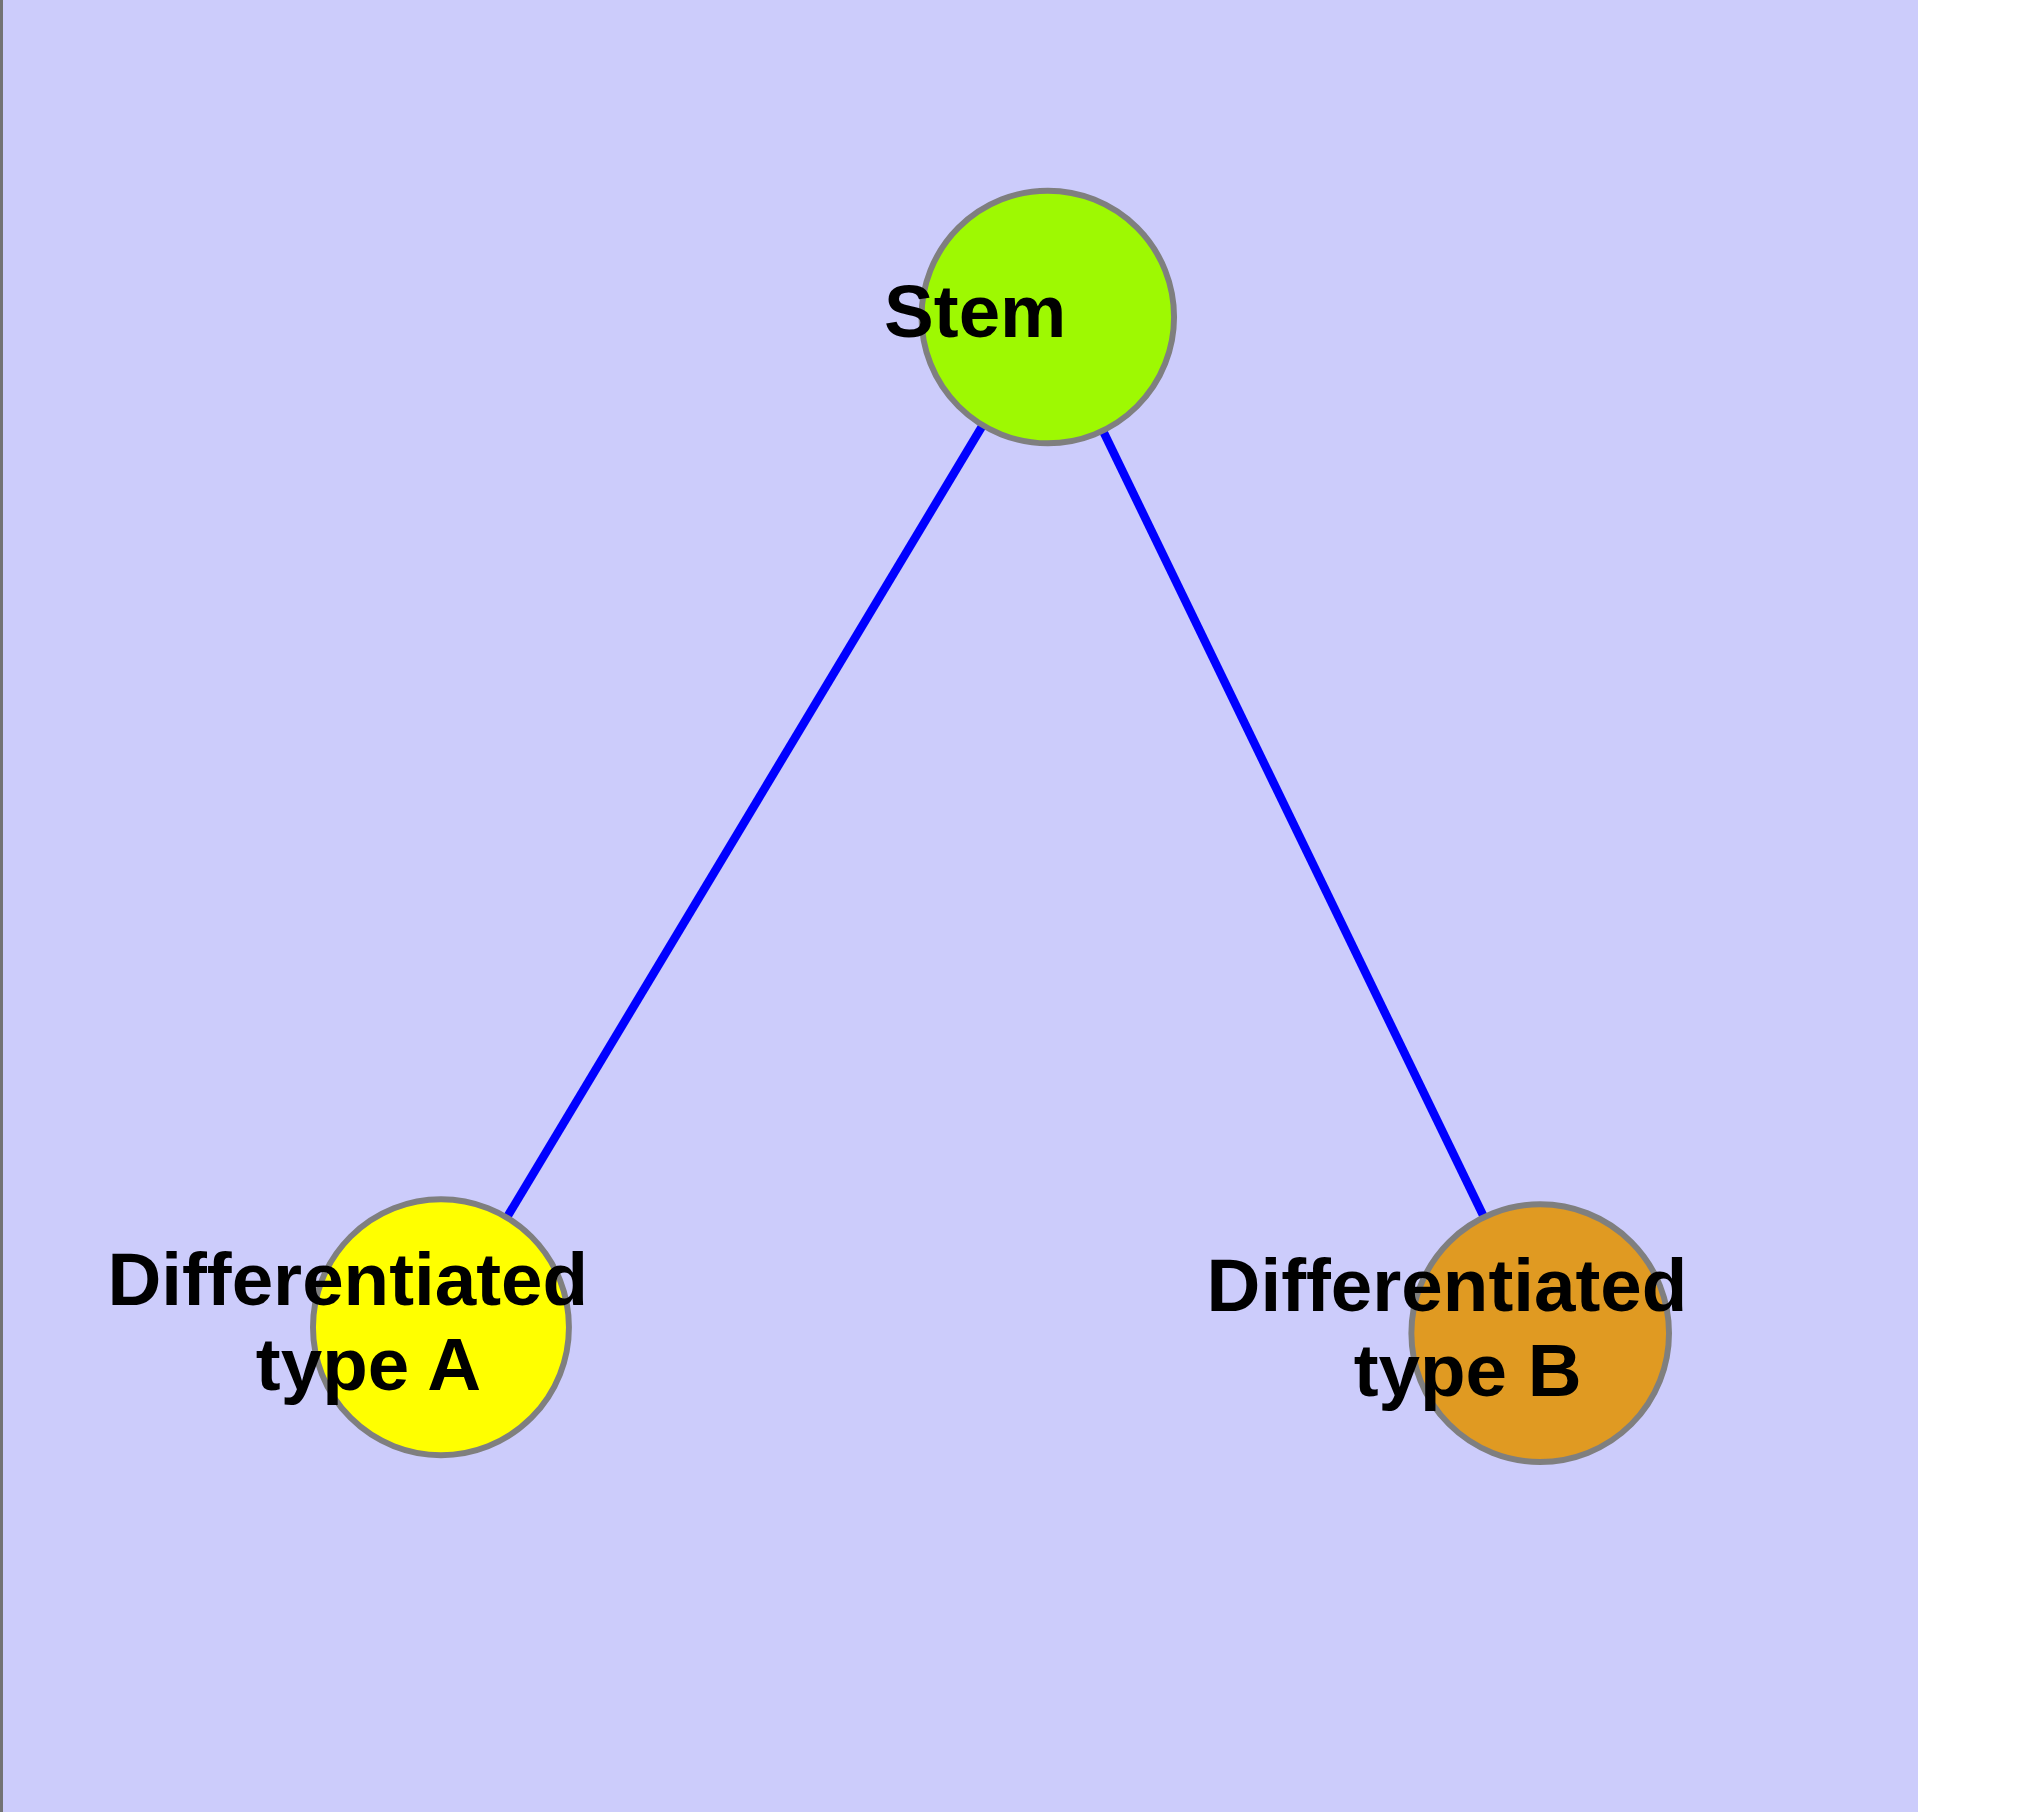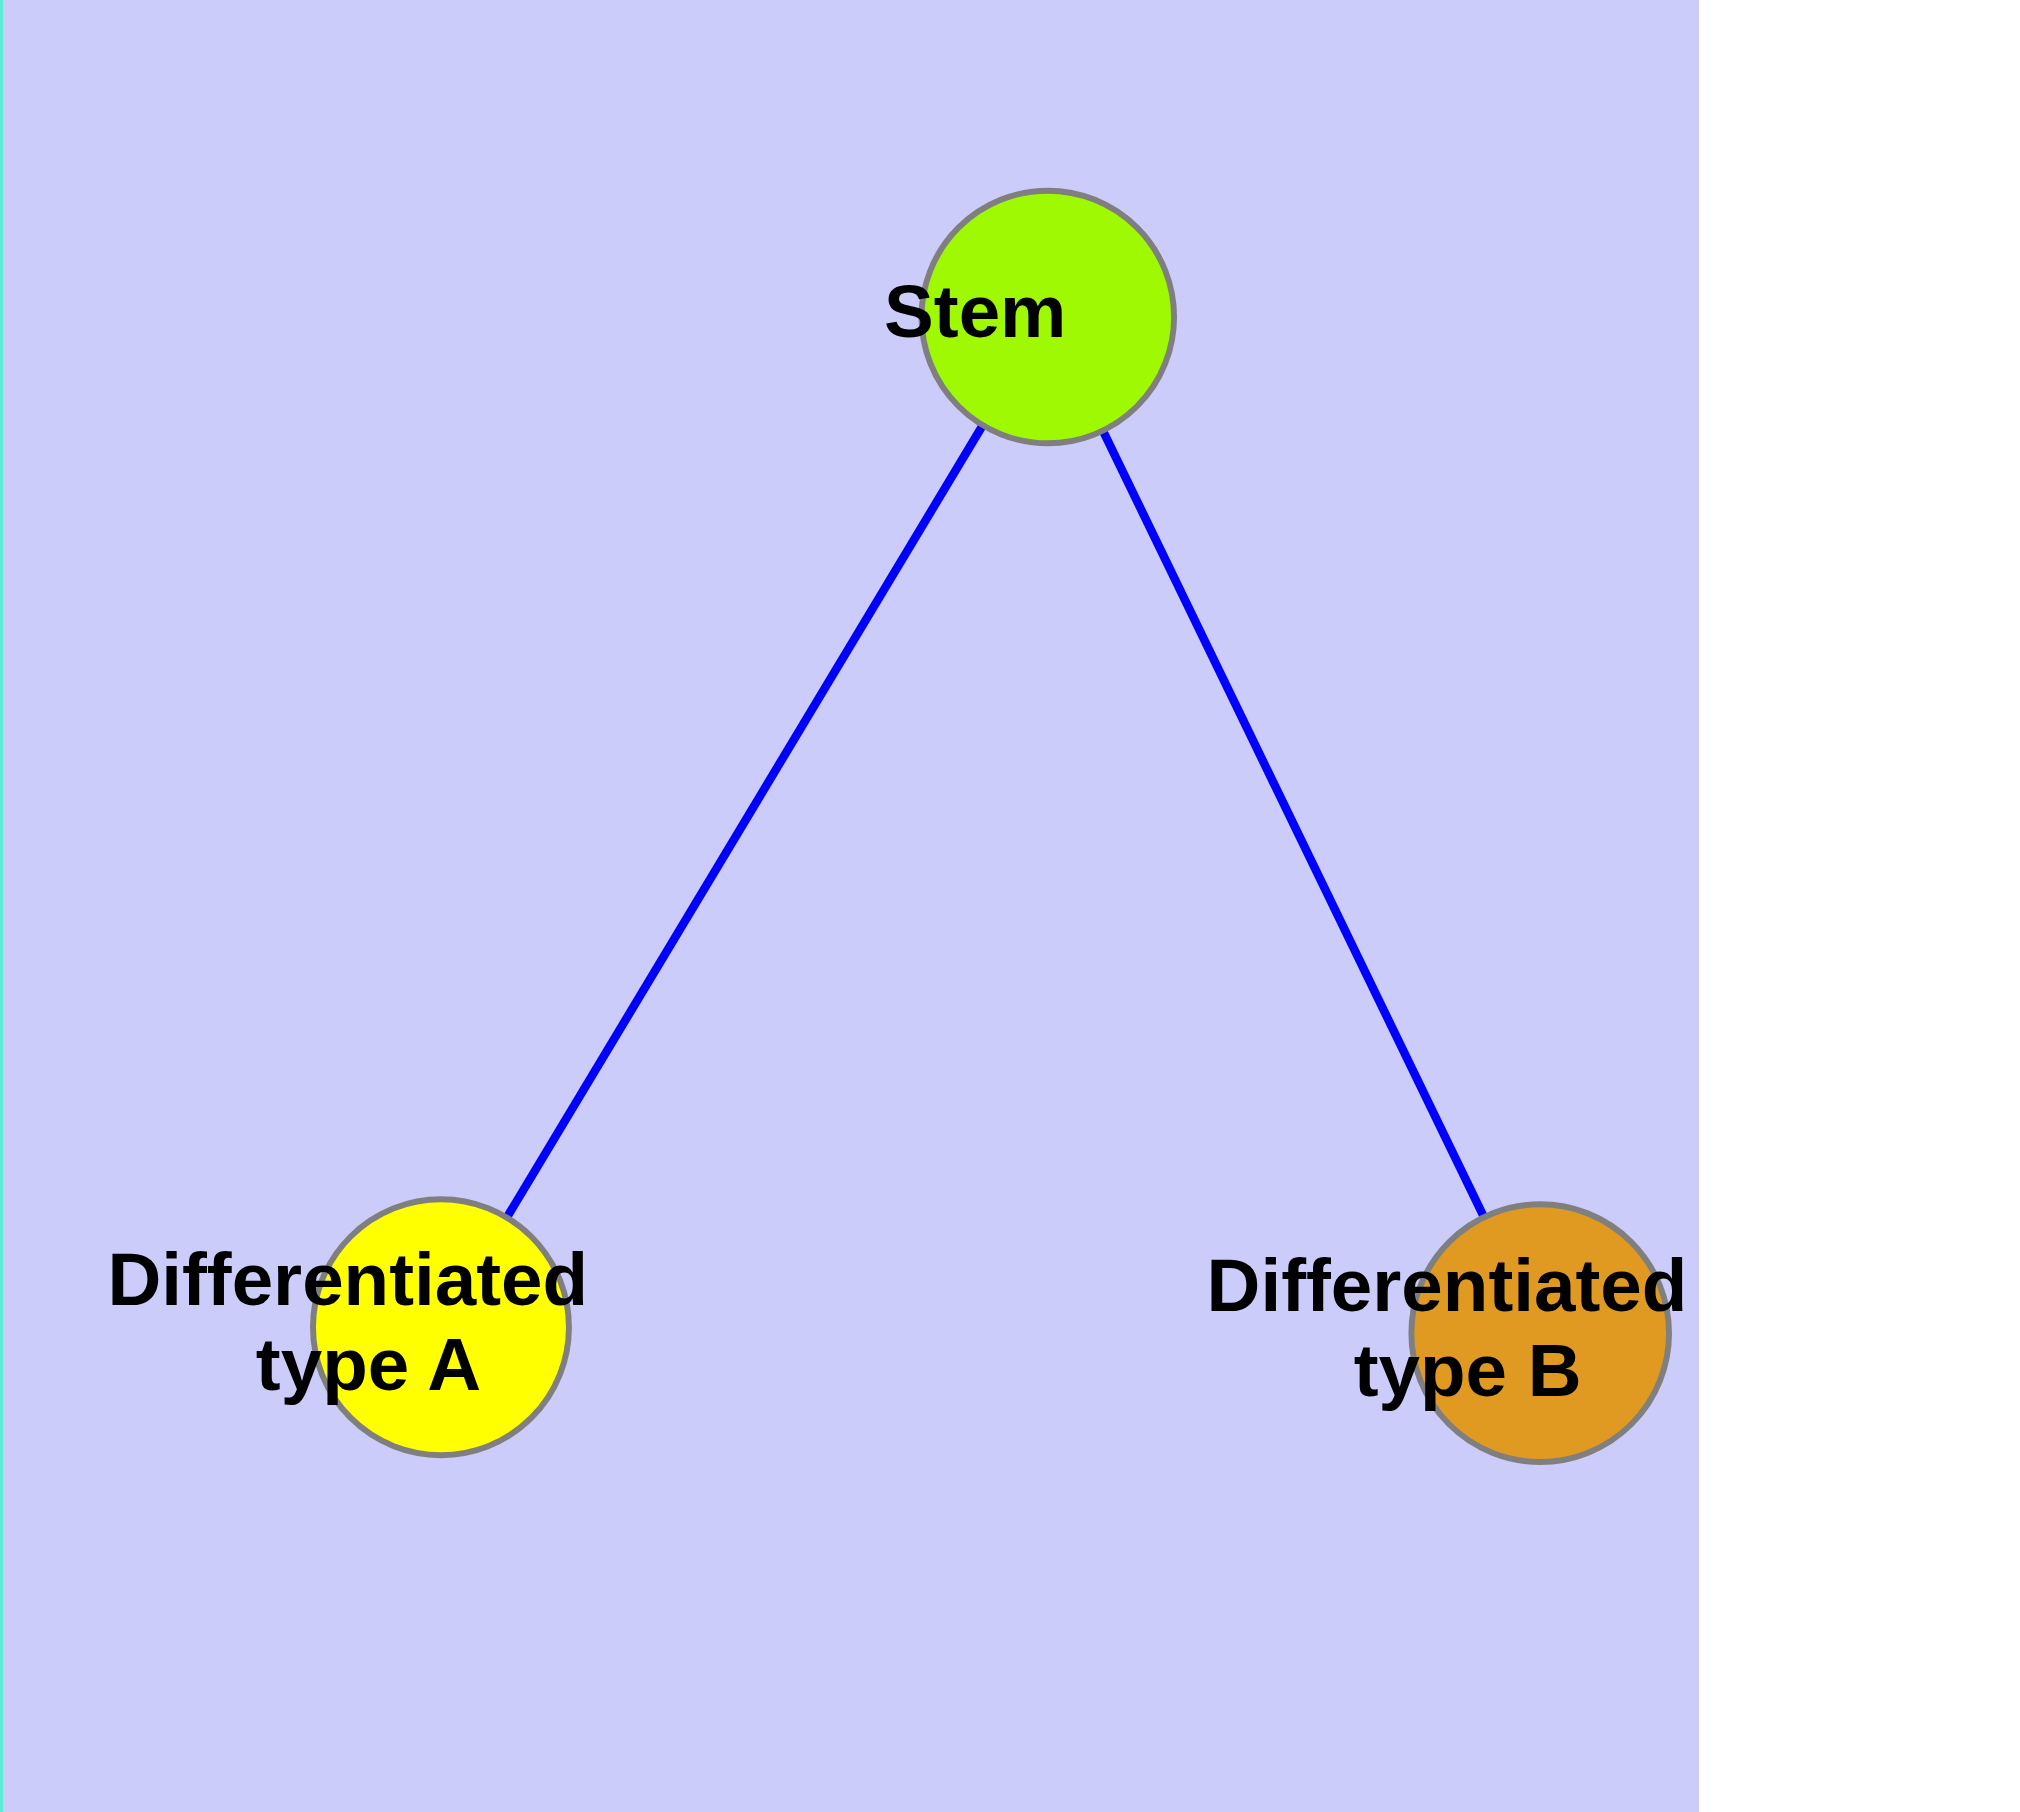--- a/index.html
+++ b/index.html
@@ -3,23 +3,23 @@
 <meta charset="utf-8">
 <title>Cell Differentiation Graph</title>
 <style>
   html, body {
     margin: 0;
     padding: 0;
     background: #ffffff;
   }
   #canvas {
     position: relative;
-    width: 1699px;
+    width: 1918px;
     height: 1812px;
-    background: #5eead4;
+    background: #737373;
     overflow: hidden;
     font-family: "Liberation Sans", sans-serif;
   }
   #plot-bg {
     position: absolute;
     left: 2.5px;
     top: 0px;
     width: 2015px;
     height: 1812px;
     background: #ccccfb;

